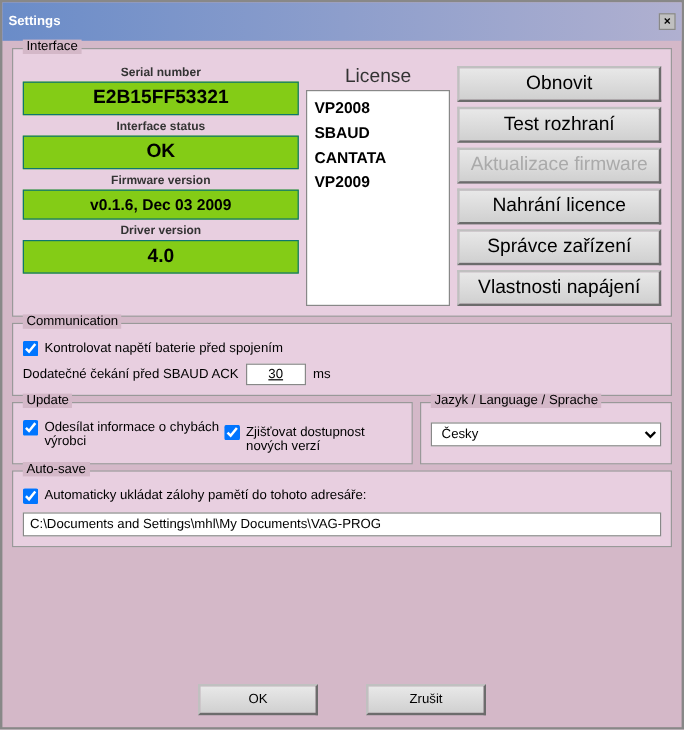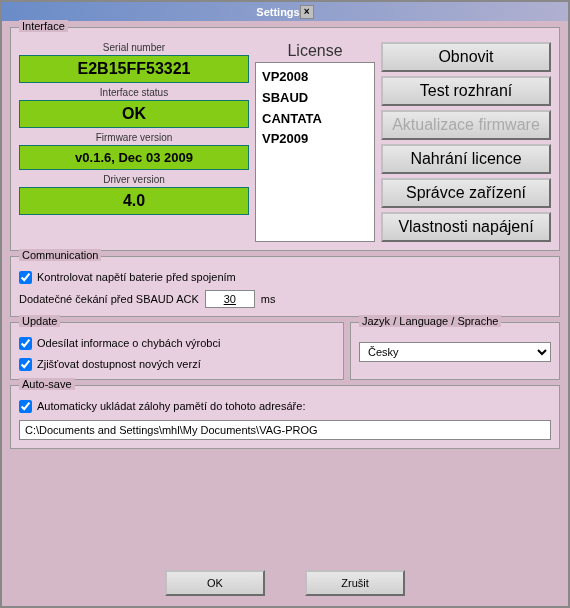--- a/index.html
+++ b/index.html
@@ -19,23 +19,23 @@
       display: flex;
       flex-direction: column;
     }
     .title-bar {
       background: linear-gradient(to right, #6a8cc8, #b0b0d0);
       color: white;
       font-size: 11px;
       font-weight: bold;
       padding: 3px 5px;
       display: flex;
-      justify-content: center;
+      justify-content: space-between;
       align-items: center;
-      height: 19px;
+      height: 32px;
     }
     .title-bar-close {
       background: #c0c0c0;
       border: 1px solid #888;
       color: black;
       font-size: 10px;
       width: 14px;
       height: 14px;
       display: flex;
       align-items: center;
@@ -90,20 +90,21 @@
     .field-group {
       display: flex;
       flex-direction: column;
       align-items: center;
     }
     .field-label {
       font-size: 10px;
       color: #333;
       text-align: center;
       margin-bottom: 2px;
+      font-weight: bold;
     }
     .field-value {
       border: 1px solid #0f766e;
       background: #84cc16;
       text-align: center;
       font-size: 13px;
       font-weight: bold;
       padding: 4px 6px;
       width: 100%;
       color: #000;
@@ -162,21 +163,21 @@
       text-align: center;
       text-decoration: underline;
     }
     .middle-row {
       display: flex;
       gap: 6px;
     }
     .update-group {
       flex: 1;
       display: flex;
-      flex-direction: column;
+      flex-direction: row;
       gap: 4px;
     }
     .language-group {
       flex: 0 0 210px;
       display: flex;
       flex-direction: column;
       justify-content: center;
       padding-top: 10px;
     }
     .language-select {

